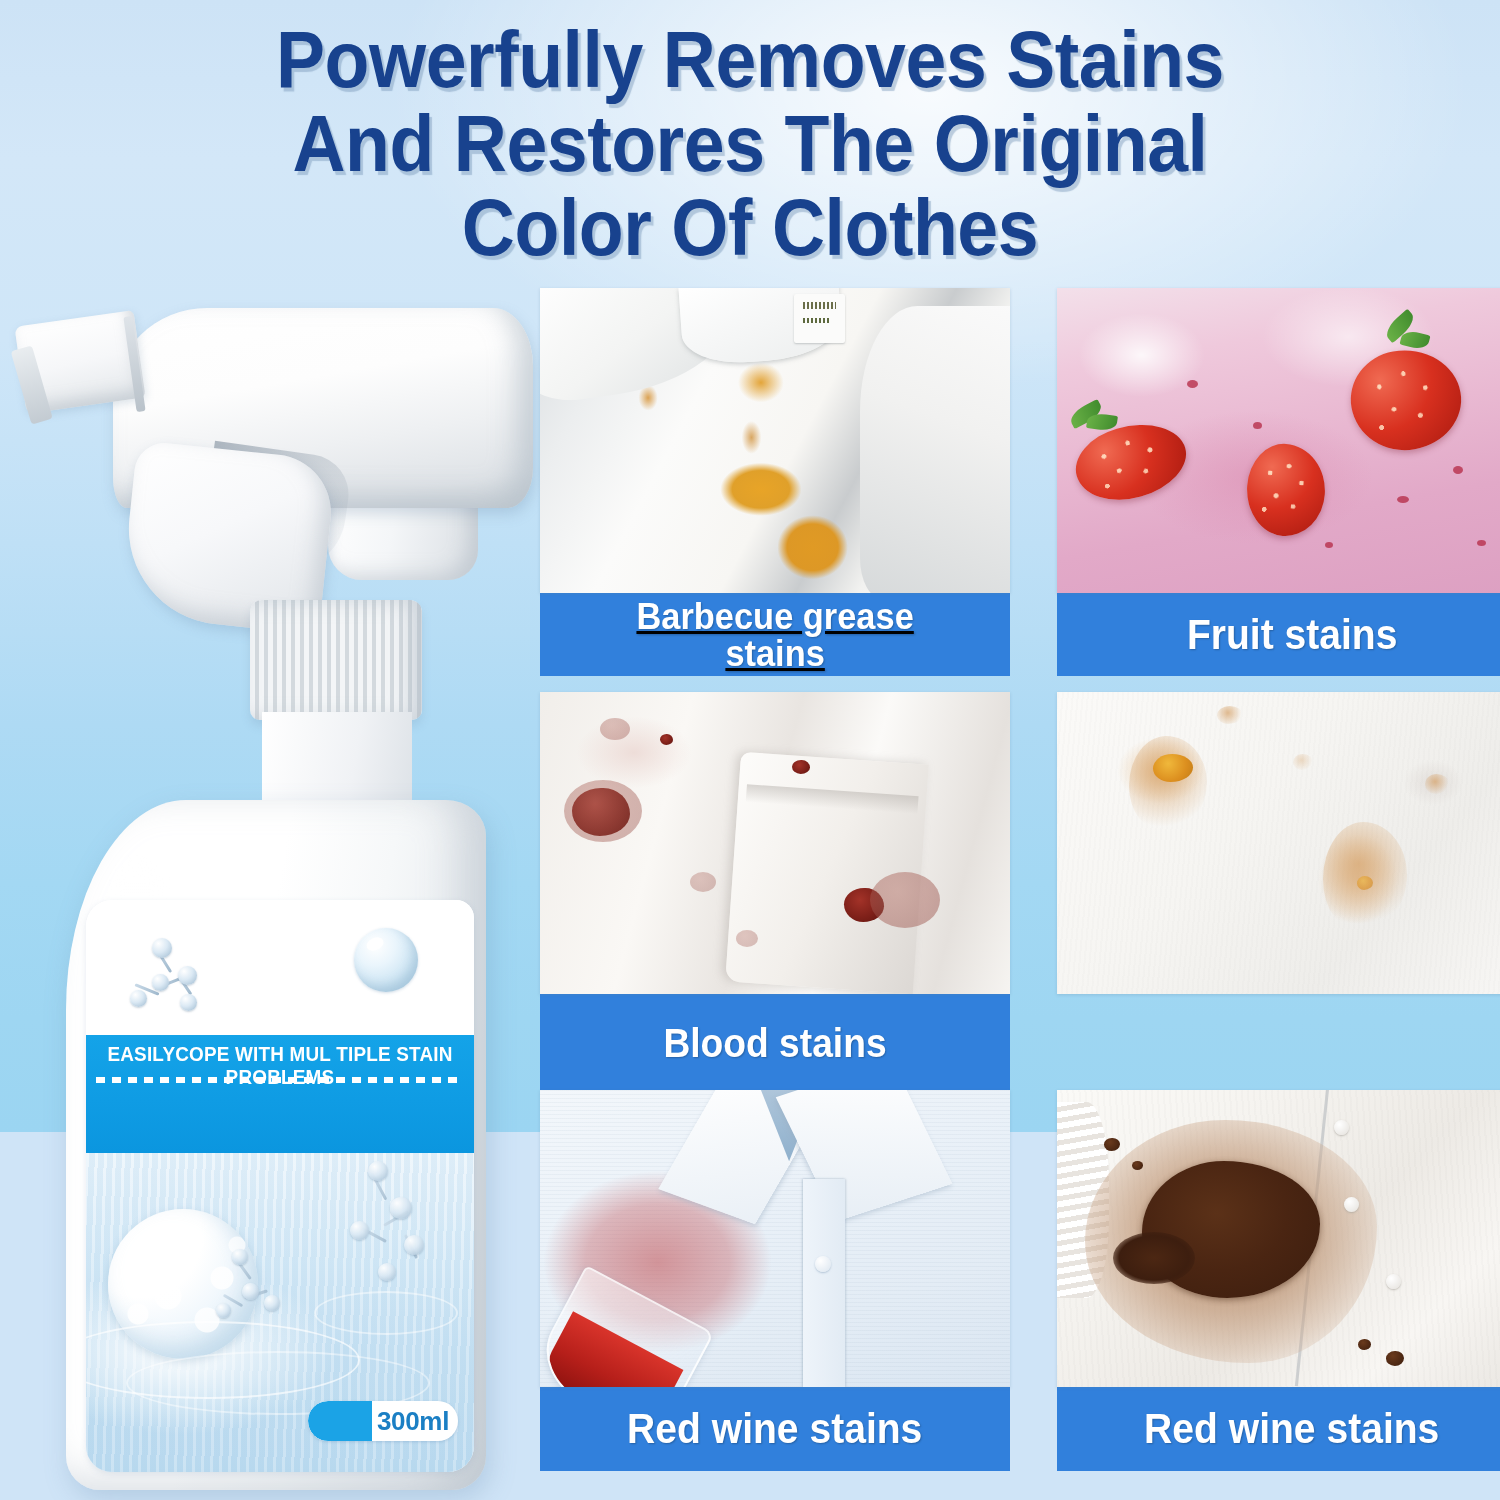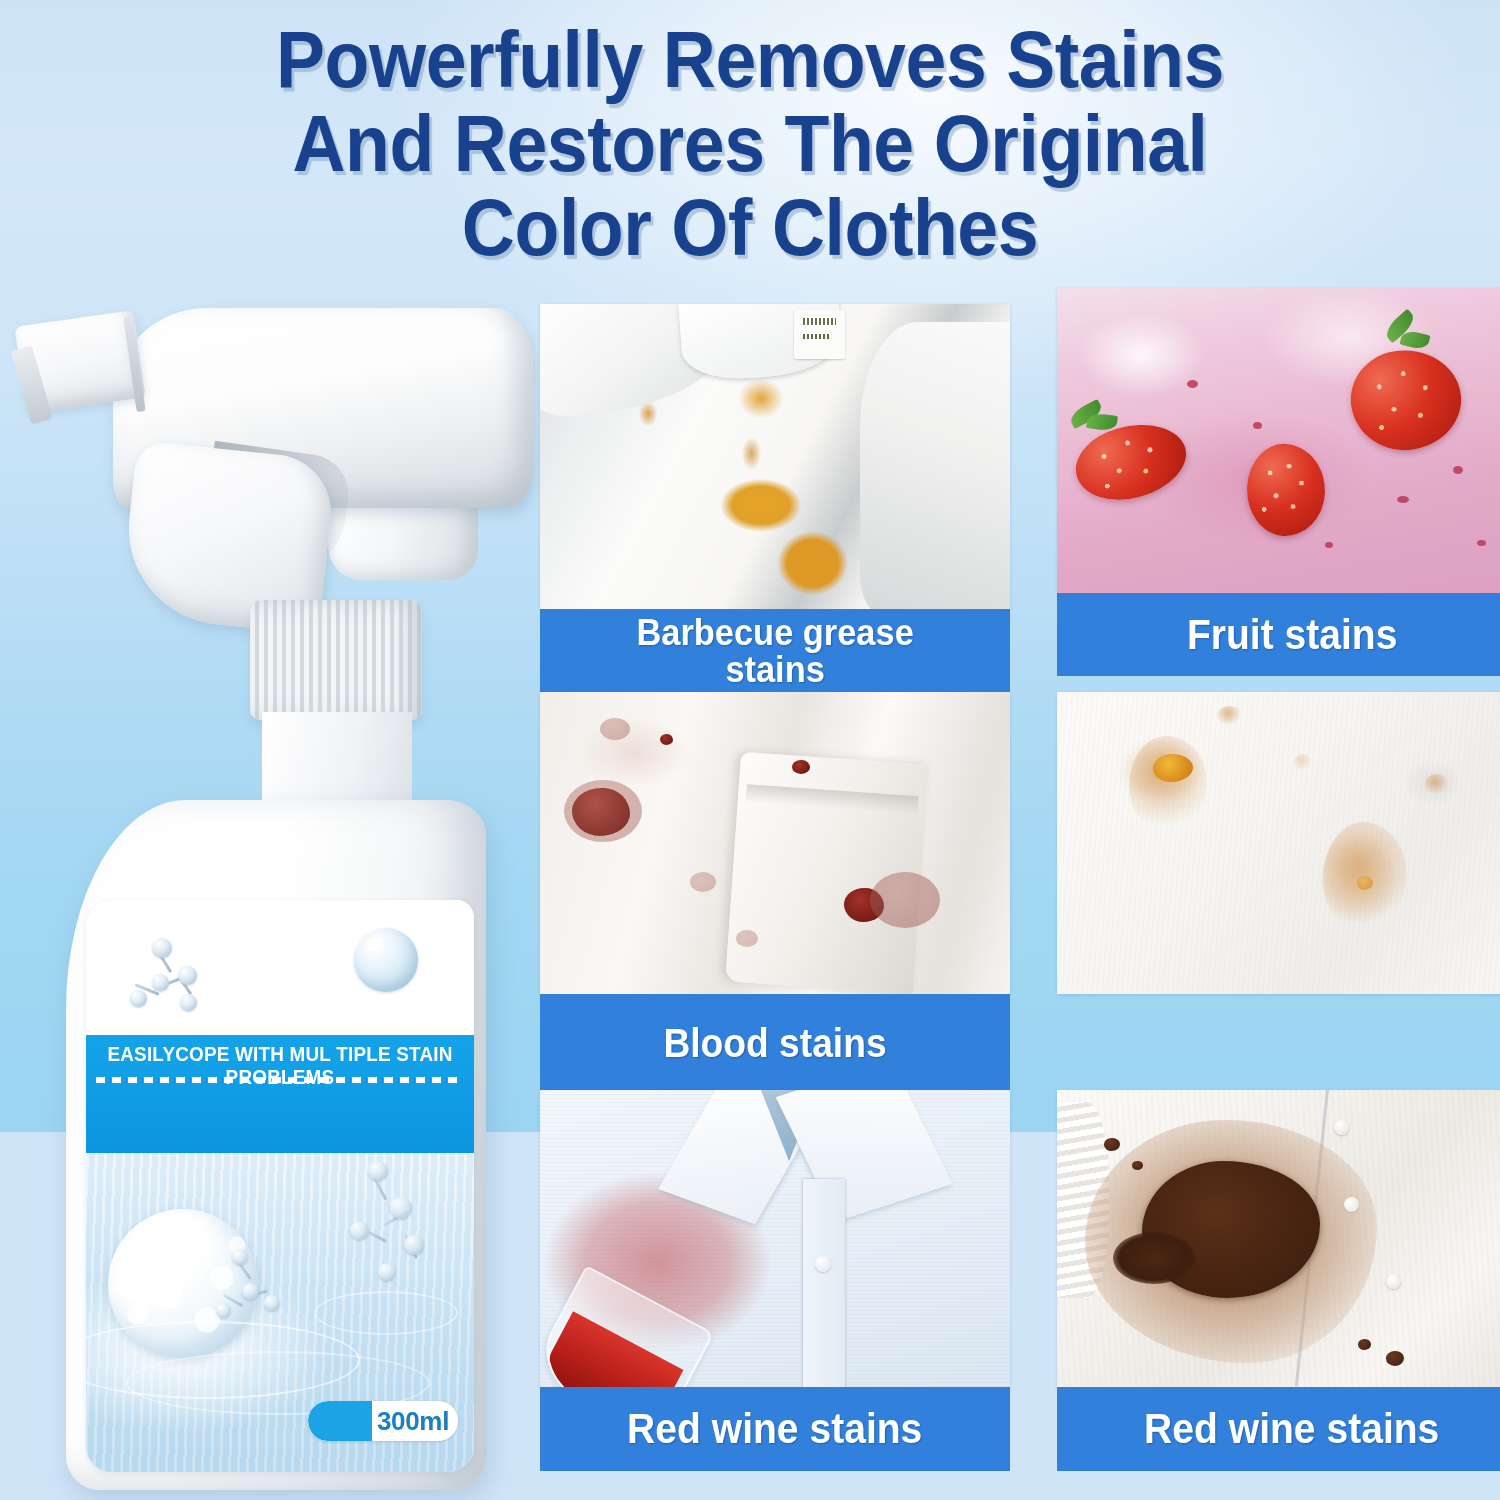--- a/index.html
+++ b/index.html
@@ -477,21 +477,21 @@
         <div class="ml-badge">
           <div class="ml-fill"></div>
           <div class="ml-text">300ml</div>
         </div>
       </div>
     </div>
   </div>
 
   <div class="grid">
 
-    <div class="cell left" style="top:16px;">
+    <div class="cell left" style="top:0;text-decoration:underline;">
       <div class="photo p-bbq" style="height:305px;">
         <div class="bbq-collar"></div>
         <div class="bbq-tag"></div>
       </div>
       <div class="cap" style="height:83px;font-size:37px;">
         <span style="white-space:pre-line;">Barbecue grease
 stains</span>
       </div>
     </div>
 

